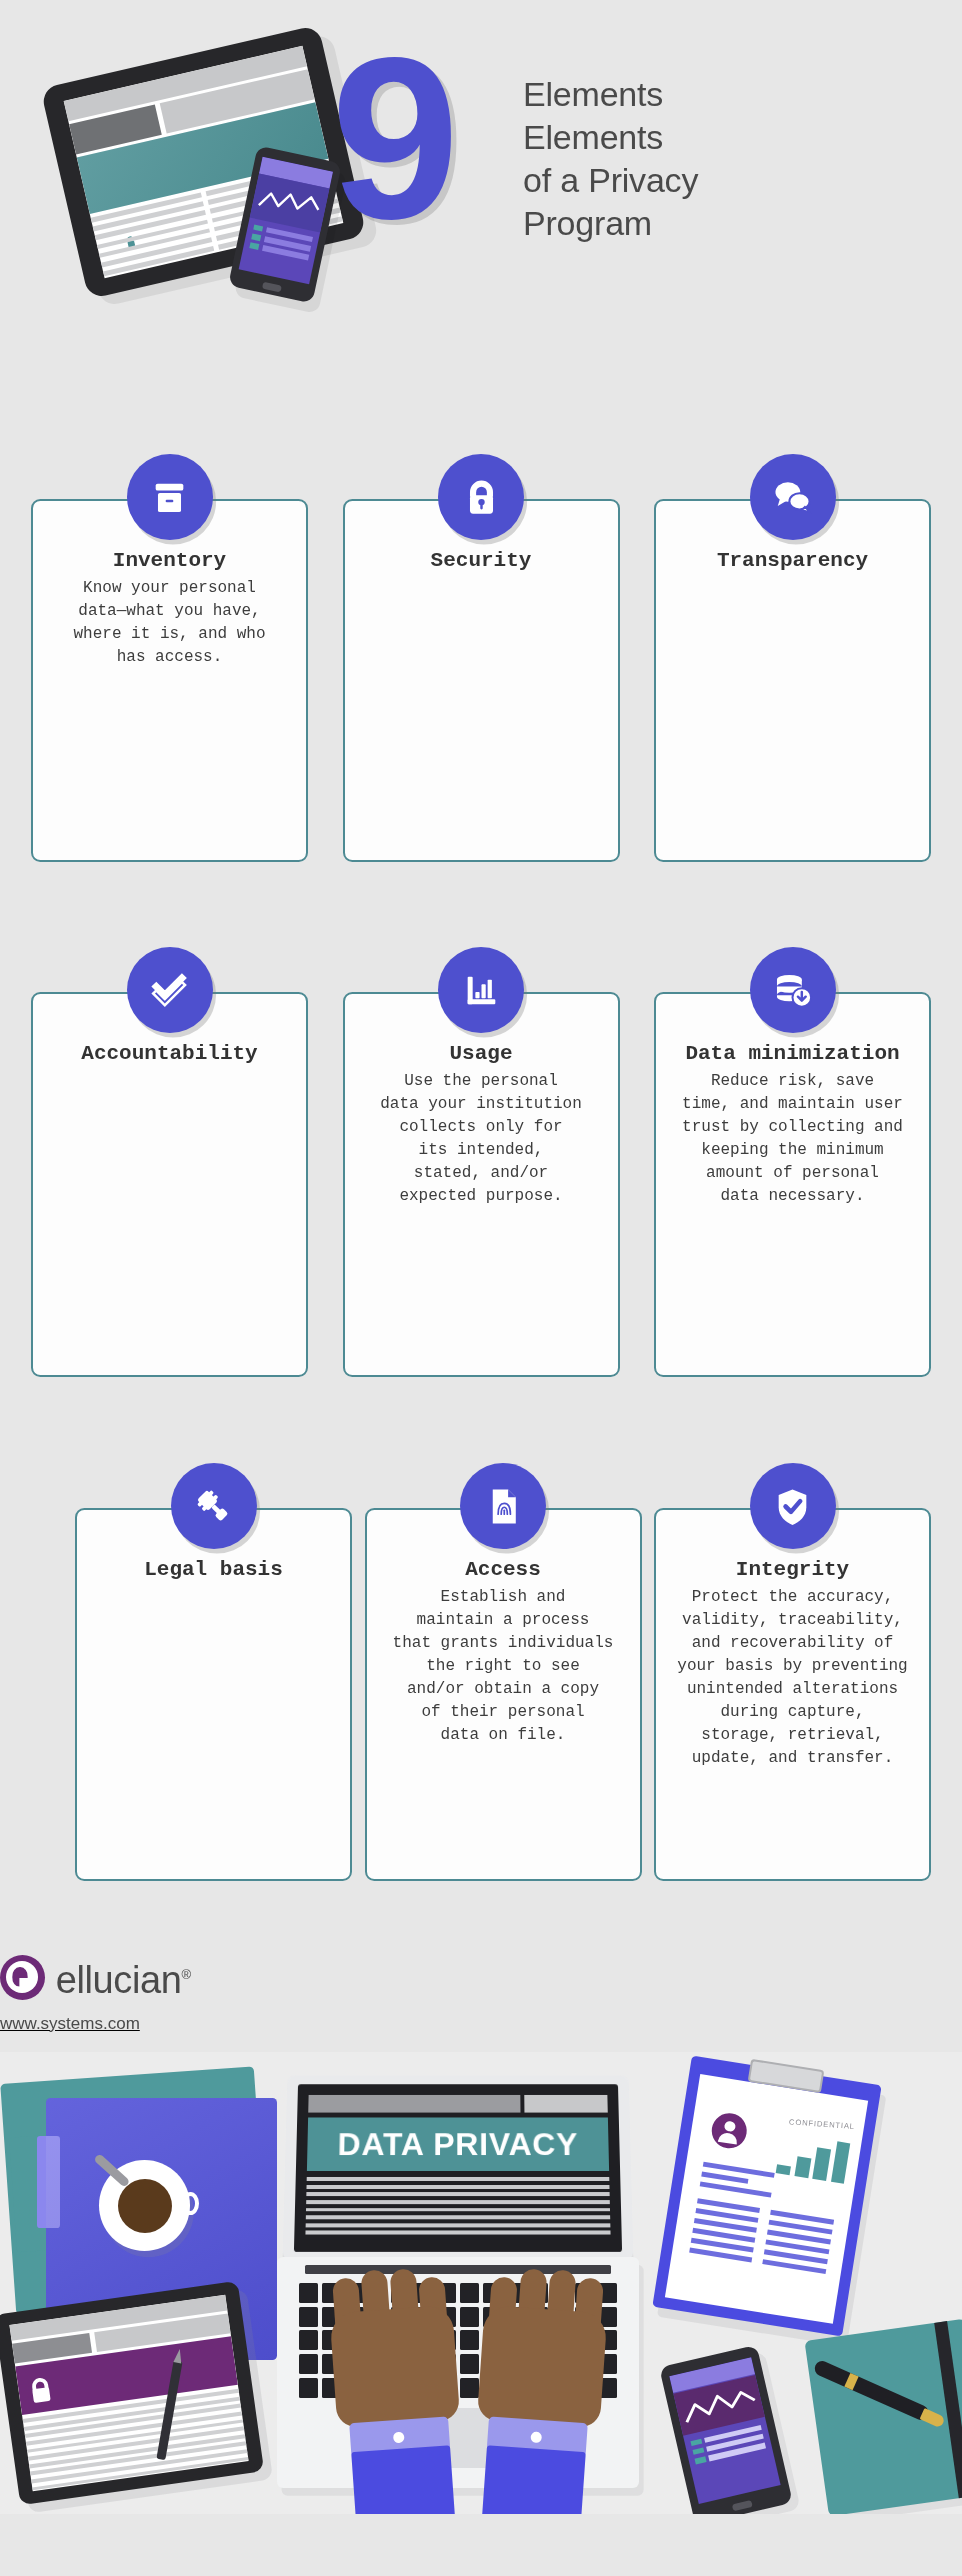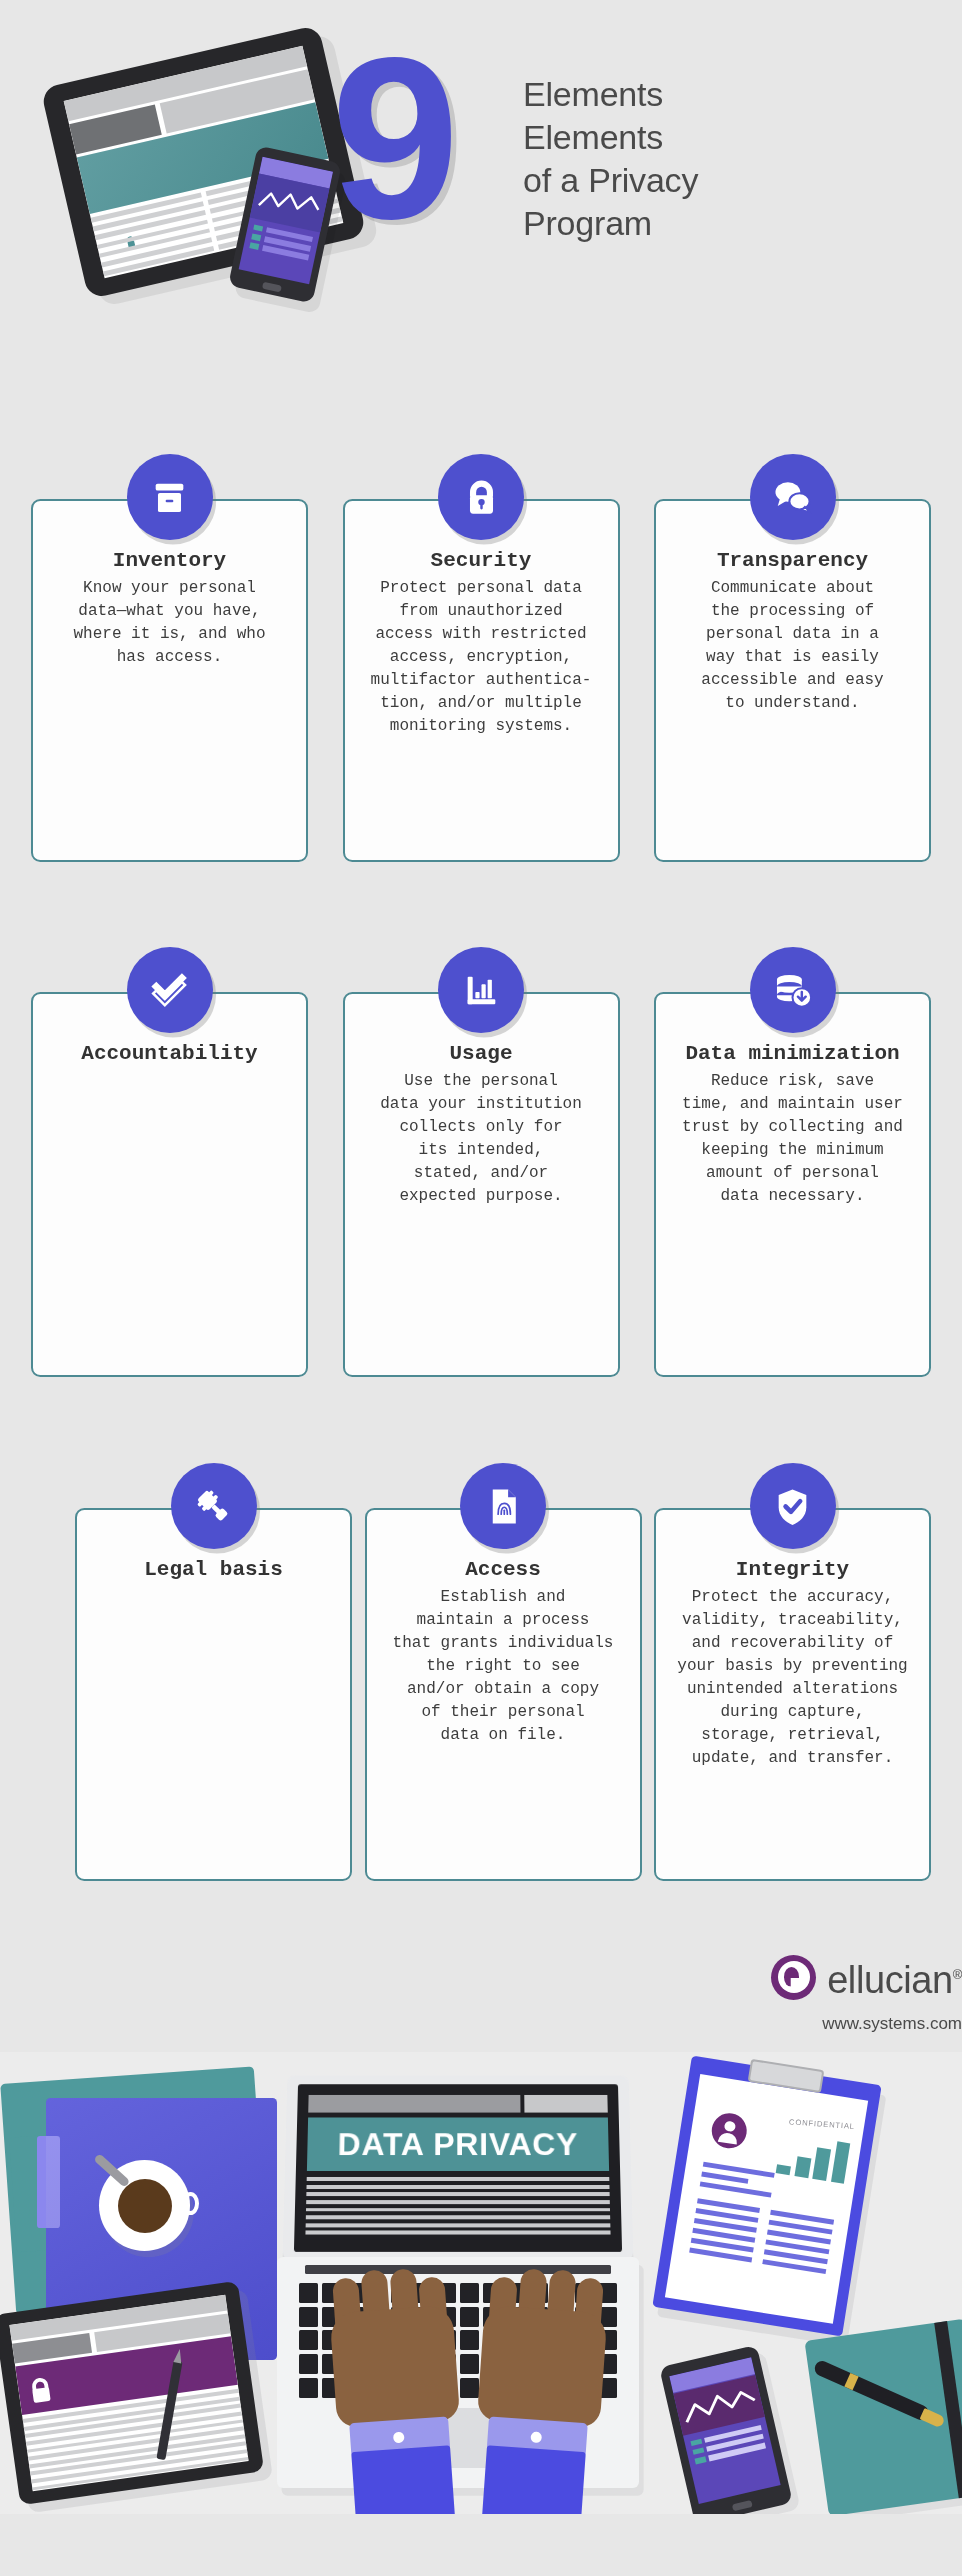--- a/index.html
+++ b/index.html
@@ -163,21 +163,22 @@
     font-size: 16px;
     line-height: 23px;
     color: #3d3d3d;
     font-weight: 400;
     white-space: pre-line;
   }
 
   
   .brand {
     margin-top: 74px;
-    text-align: right;
+    text-align: left;
+    text-decoration: underline;
   }
   .brand-lockup {
     display: inline-flex;
     align-items: center;
     gap: 10.8px;
   }
   .brand-mark {
     width: 45px; height: 45px;
     border-radius: 50%;
     background: #6d2a77;
@@ -439,47 +440,34 @@
         <div class="badge">
           <svg width="43" height="43" viewBox="0 0 56 56">
             <path d="M17 27 v-6 a11 11 0 0 1 22 0 v6" fill="none" stroke="#fff" stroke-width="8"></path>
             <rect x="13" y="25" width="30" height="24" rx="4" fill="#fff"></rect>
             <circle cx="28" cy="34" r="4.2" fill="#4e50ce"></circle>
             <rect x="26.4" y="35" width="3.2" height="8.5" rx="1.5" fill="#4e50ce"></rect>
           </svg>
         </div>
         <div class="card h1">
           <div class="card-title">Security</div>
-          <div class="card-body">Protect personal data
-from unauthorized
-access with restricted
-access, encryption,
-multifactor authentica-
-tion, and/or multiple
-monitoring systems.</div>
         </div>
       </div>
 
       <div class="card-wrap">
         <div class="badge">
           <svg width="45" height="45" viewBox="0 0 58 58">
             <ellipse cx="23" cy="22" rx="16" ry="12.5" fill="#fff"></ellipse>
             <path d="M13 30 L10 40 L22 33 Z" fill="#fff"></path>
             <ellipse cx="38" cy="34" rx="13" ry="10.5" fill="#fff" stroke="#4e50ce" stroke-width="2.6"></ellipse>
             <path d="M45 41 L51 48 L41 45 Z" fill="#fff" stroke="#4e50ce" stroke-width="2.2"></path>
           </svg>
         </div>
         <div class="card h1">
           <div class="card-title">Transparency</div>
-          <div class="card-body">Communicate about
-the processing of
-personal data in a
-way that is easily
-accessible and easy
-to understand.</div>
         </div>
       </div>
 
     </div>
 
     <div class="row r2">
 
       <div class="card-wrap">
         <div class="badge">
           <svg width="45" height="45" viewBox="0 0 58 58">

